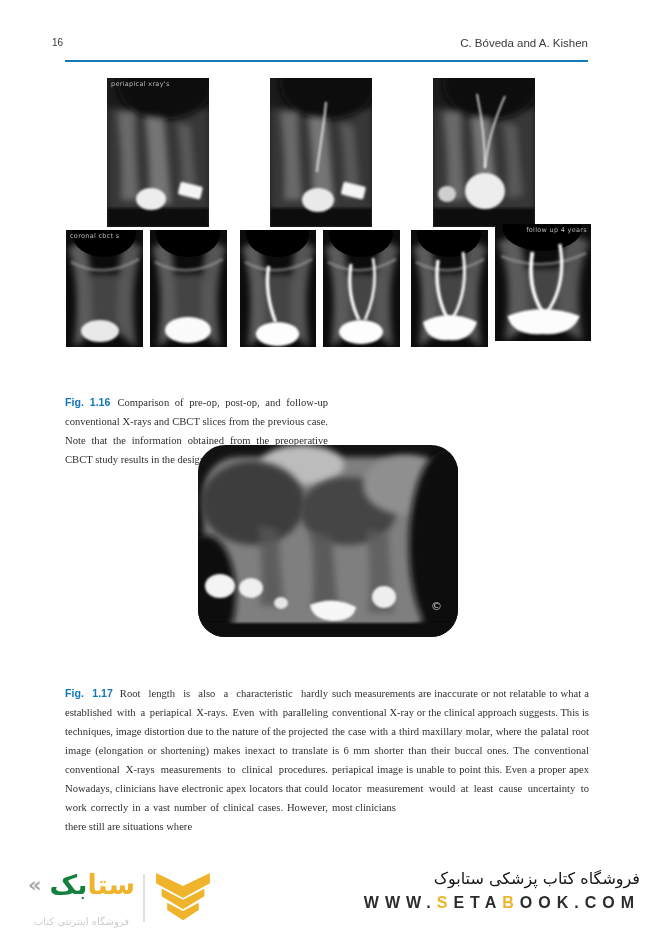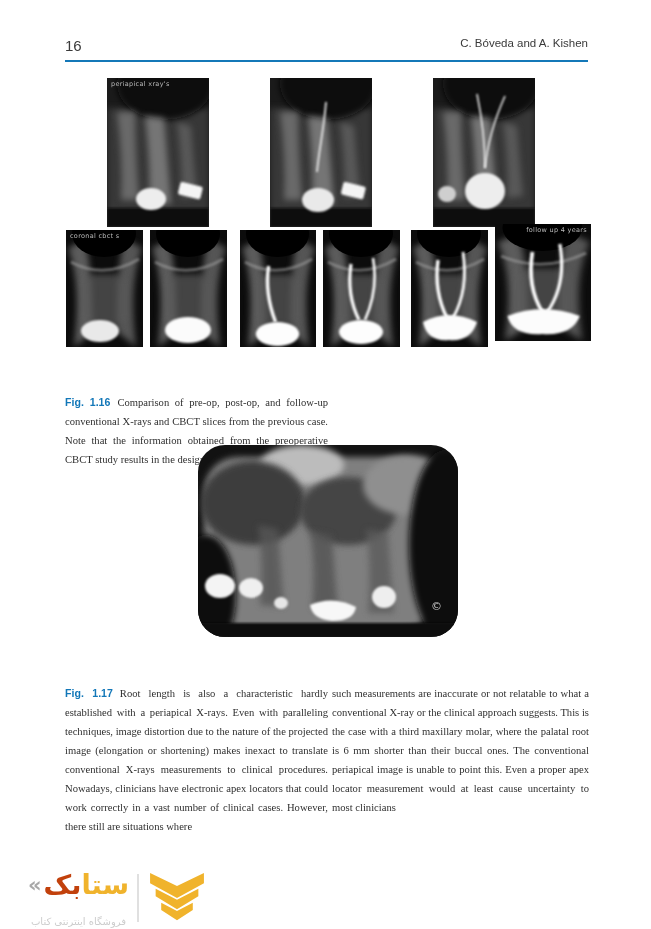--- a/index.html
+++ b/index.html
@@ -2,21 +2,21 @@
 <html><head>
 <meta charset="utf-8">
 <style>
   * { margin:0; padding:0; box-sizing:border-box; }
   html,body { background:#ffffff; }
   .page {
     position:relative; width:651px; height:929px; background:#ffffff;
     font-family:"Liberation Sans", sans-serif; overflow:hidden;
   }
   
-  .pagenum { position:absolute; left:65px; top:37px; font-size:15px; color:#3a3a3a;text-align:center; }
+  .pagenum { position:absolute; left:52px; top:37px; font-size:10px; color:#3a3a3a;text-align:center; }
   .authors { position:absolute; right:63px; top:37px; font-size:11.5px; color:#3a3a3a; }
   .head-rule { position:absolute; left:65px; top:60px; width:523px; height:2.4px; background:#1478b8; }
 
   
   .xframe { position:absolute; background:#101010; overflow:hidden; }
   .xframe svg { display:block; width:100%; height:100%; }
   .hand-label {
     position:absolute; top:2px; left:4px; font-size:6.5px; 
     color:#b9b9b9; font-family:"DejaVu Sans", sans-serif; letter-spacing:.3px; white-space:nowrap;
   }
@@ -53,21 +53,21 @@
     font-size:10.6px; margin-right:7px;
   }
 
   
   .footer-logo { position:absolute; left:28px; top:869px; height:58px; display:flex; align-items:center; }
   .logo-textcol { display:flex; flex-direction:column; align-items:center; margin-right:8px; }
   .logo-brandline { display:flex; align-items:center; }
   .logo-quote { color:#a8a8a8; font-size:21px; font-weight:bold; margin-right:2px; font-family:"DejaVu Sans", sans-serif; }
   .logo-brand { font-family:"DejaVu Sans", sans-serif; font-size:27px; font-weight:bold; line-height:30px; }
   .logo-brand .b-y { color:#f0b32c; }
-  .logo-brand .b-g { color:#c2410c; }
+  .logo-brand .b-g { color:#15803d;margin-left:6px; }
   .logo-tagline { font-family:"DejaVu Sans", sans-serif; font-size:10px; color:#cdcdcd; margin-top:16px; }
   .logo-divider { width:2px; height:48px; background:#e0e0e0; margin-right:10px; }
   .logo-chevron { width:56px; height:52px; }
 
   .footer-right { position:absolute; right:11px; top:869px; text-align:right; }
   .store-name { font-family:"DejaVu Sans", sans-serif; font-size:16px; color:#141414; direction:rtl; }
   .website-url {
     margin-top:6px; font-family:"Liberation Sans", sans-serif; font-weight:bold;
     font-size:16px; letter-spacing:6px; color:#2d2d2d; white-space:nowrap;
   }
@@ -231,14 +231,18 @@
       </div>
       <span class="logo-tagline">فروشگاه اینترنتی کتاب</span>
     </div>
     <div class="logo-divider"></div>
     <svg class="logo-chevron" viewBox="0 0 60 56">
       <path d="M1,1 L30,15 L59,1 L59,12 L30,28 L1,12 Z" fill="#f0b32c"></path>
       <path d="M7,18 L30,30 L53,18 L53,26 L30,40 L7,26 Z" fill="#f0b32c"></path>
       <path d="M13,33 L30,42 L47,33 L47,41 L30,52 L13,41 Z" fill="#f0b32c"></path>
     </svg>
   </div>
+  <div class="footer-right">
+    <div class="store-name">فروشگاه کتاب پزشکی ستابوک</div>
+    <div class="website-url"><span>WWW.</span><span class="accent">S</span><span>ETA</span><span class="accent">B</span><span>OOK.COM</span></div>
+  </div>
 
 </div>
 
 </body></html>

